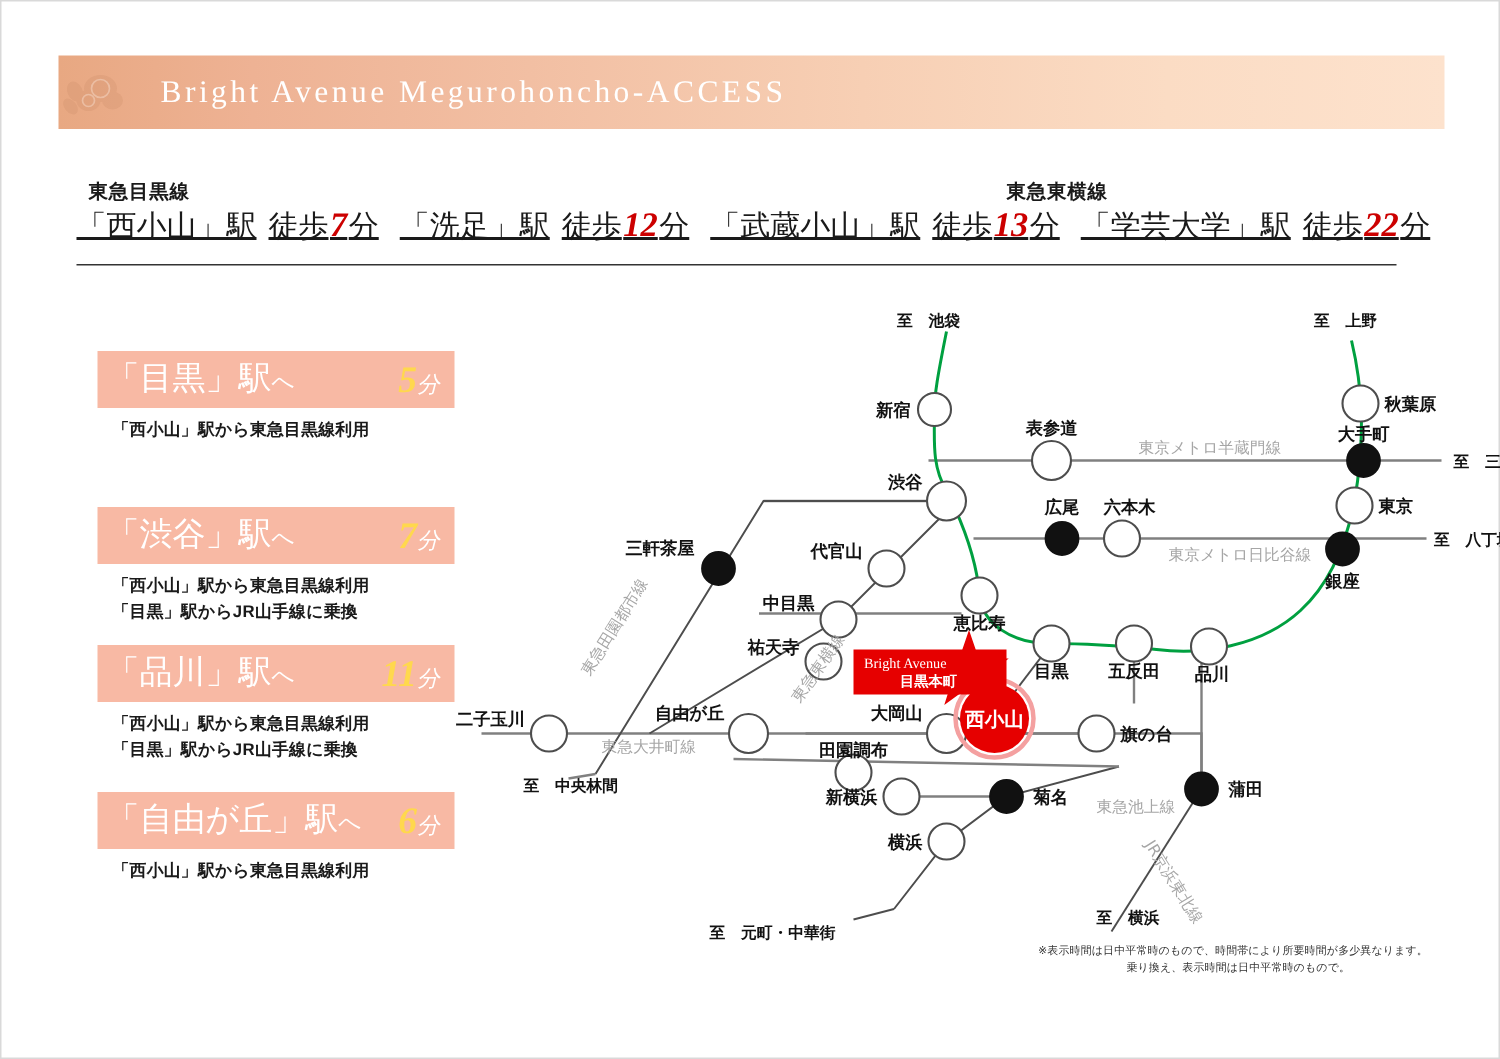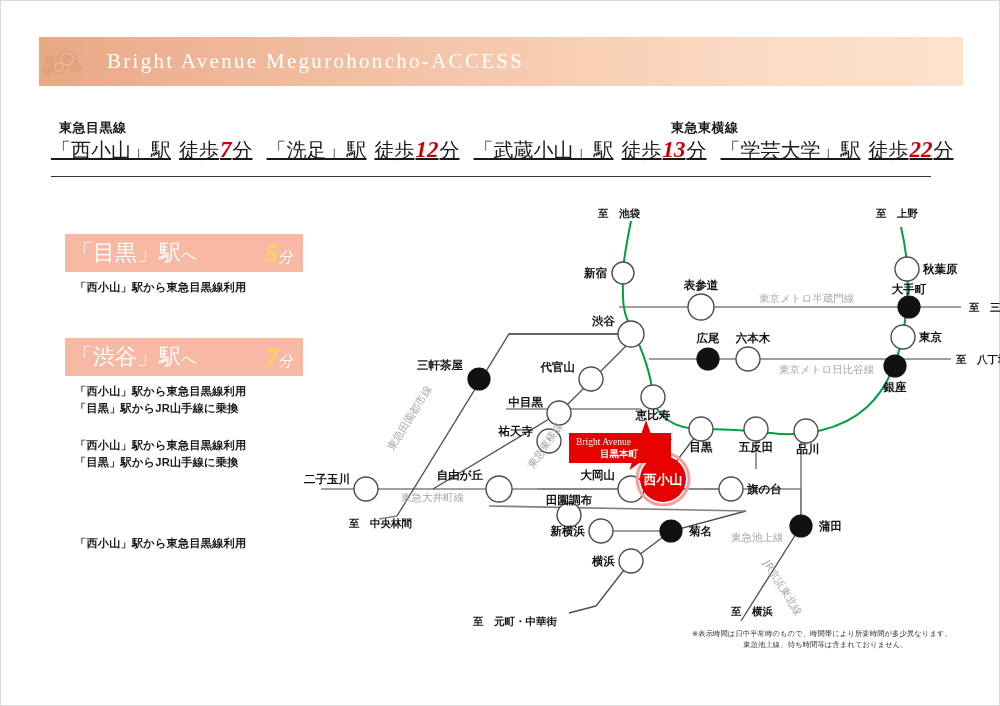--- a/index.html
+++ b/index.html
@@ -224,27 +224,35 @@
         <span class="card-dest"><span>「渋谷」駅</span><span class="to">へ</span></span>
         <span class="card-time"><span class="mnum">7</span><span class="munit">分</span></span>
       </div>
       <div class="card-notes">
         <div>「西小山」駅から東急目黒線利用</div>
         <div>「目黒」駅からJR山手線に乗換</div>
       </div>
     </div>
 
     <div class="card" style="top:196px">
+      <div class="card-head">
+        <span class="card-dest"><span>「品川」駅</span><span class="to">へ</span></span>
+        <span class="card-time"><span class="mnum">11</span><span class="munit">分</span></span>
+      </div>
       <div class="card-notes">
         <div>「西小山」駅から東急目黒線利用</div>
         <div>「目黒」駅からJR山手線に乗換</div>
       </div>
     </div>
 
     <div class="card" style="top:294px">
+      <div class="card-head">
+        <span class="card-dest"><span>「自由が丘」駅</span><span class="to">へ</span></span>
+        <span class="card-time"><span class="mnum">6</span><span class="munit">分</span></span>
+      </div>
       <div class="card-notes">
         <div>「西小山」駅から東急目黒線利用</div>
       </div>
     </div>
 
   </div>
 
   <div id="map">
     <svg width="700" height="460" viewBox="0 0 700 460" xmlns="http://www.w3.org/2000/svg">
       <defs>
@@ -421,16 +429,16 @@
       <text class="term" x="172" y="424" text-anchor="start">至　元町・中華街</text>
       <text class="term" x="430" y="414" text-anchor="start">至　横浜</text>
 
       <path class="ln" d="M 96 315 L 78 318"></path>
       <path class="lnd" d="M 295 405 L 268 412"></path>
     </svg>
   </div>
 
   <div id="footnote">
     <div>※表示時間は日中平常時のもので、時間帯により所要時間が多少異なります。</div>
-    <div class="indent">東急池上線、待ち時間等は含まれておりません。</div>
+    <div class="indent">乗り換え、表示時間は日中平常時のもので。</div>
   </div>
 
 </div>
 
 </body></html>

